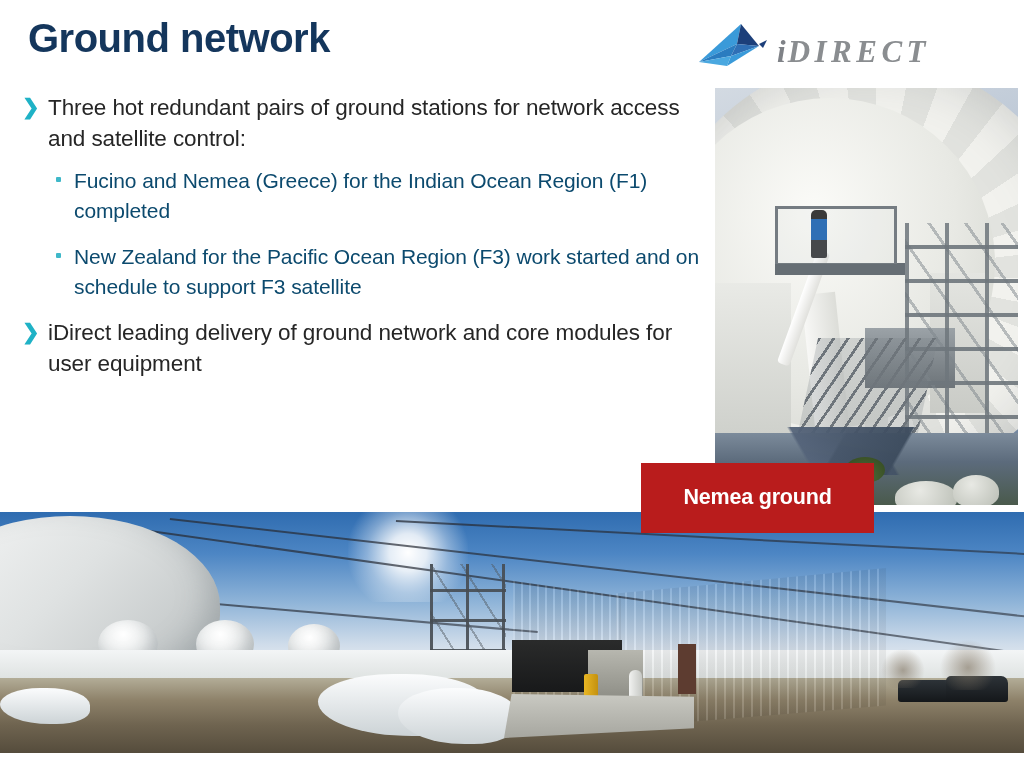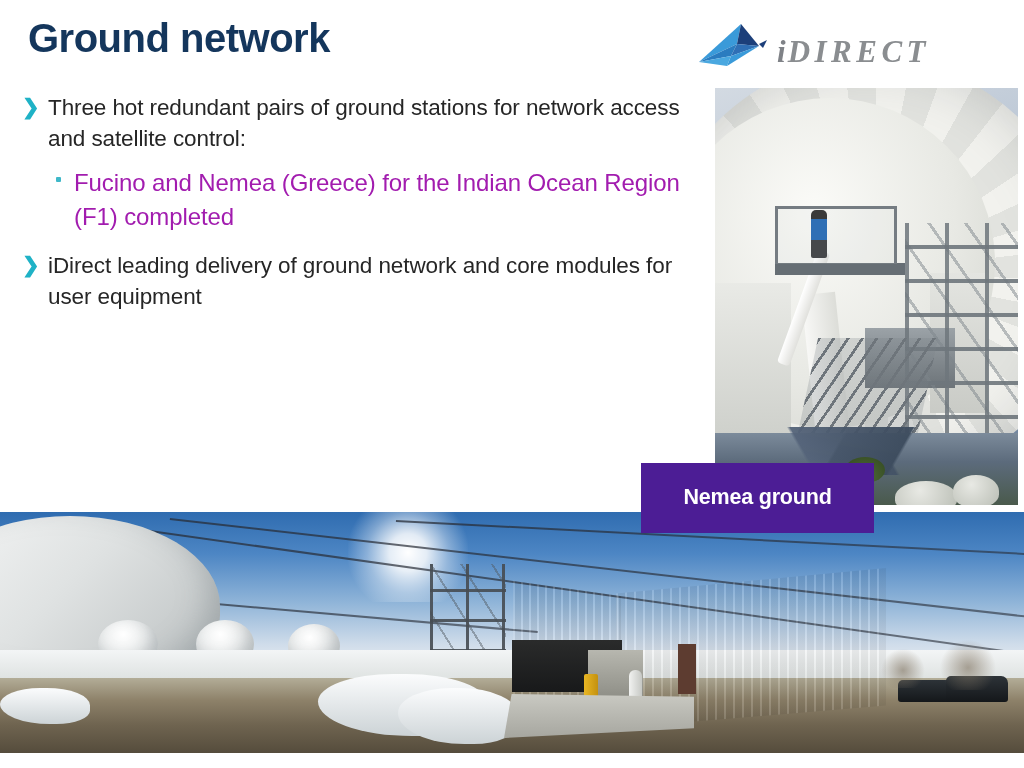--- a/index.html
+++ b/index.html
@@ -38,21 +38,21 @@
     letter-spacing:-0.1px;
   }
   .chev {
     position:absolute; left:4px; top:4px; width:18px; height:20px;
     color:#1fb2c6; font-size:21px; font-weight:bold; line-height:1;
   }
 
   .l2wrap { margin-top:8px; margin-left:30px; }
   .l2 { position:relative; padding-left:26px; margin-bottom:16px; }
   .l2-text {
-    font-size:24px; color:#a21caf; line-height:1.42;
+    font-size:21px; color:#0c4a6e; line-height:1.42;
     letter-spacing:-0.1px;
   }
   .sqr {
     position:absolute; left:8px; top:11px;
     width:5px; height:5px; background:#3fb8c9; border-radius:1px;
   }
   .gap-after { margin-top:12px; }
 
   
   .photo { position:absolute; overflow:hidden; }
@@ -238,21 +238,21 @@
       repeating-linear-gradient(90deg, rgba(70,76,82,.9) 0 3px, transparent 3px 36px),
       repeating-linear-gradient(58deg, rgba(80,88,95,.45) 0 2px, transparent 2px 26px);
   }
   .ps-pole {
     position:absolute; width:2px; background:rgba(50,56,64,.7);
   }
 
   
   .caption {
     position:absolute; left:641px; top:463px; width:233px; height:70px;
-    background:#4c1d95; color:#ffffff;
+    background:#b91c1c; color:#ffffff;
     display:flex; flex-direction:column; align-items:center; justify-content:center;
     font-size:21.5px; font-weight:bold; line-height:1.18; text-align:right;
     letter-spacing:-0.2px;
   }
 </style>
 </head>
 <body>
 
 <div class="slide">
 
@@ -275,20 +275,24 @@
 
     <div class="l1">
       <span class="chev">❯</span>
       <div class="l1-text">Three hot redundant pairs of ground stations for network access and satellite control:</div>
     </div>
 
     <div class="l2wrap">
       <div class="l2 gap-after">
         <span class="sqr"></span>
         <div class="l2-text">Fucino and Nemea (Greece) for the Indian Ocean Region (F1) completed</div>
+      </div>
+      <div class="l2">
+        <span class="sqr"></span>
+        <div class="l2-text">New Zealand for the Pacific Ocean Region (F3) work started and on schedule to support F3 satellite</div>
       </div>
     </div>
 
     <div class="l1">
       <span class="chev">❯</span>
       <div class="l1-text">iDirect leading delivery of ground network  and core modules for user equipment</div>
     </div>
 
   </div>
 

